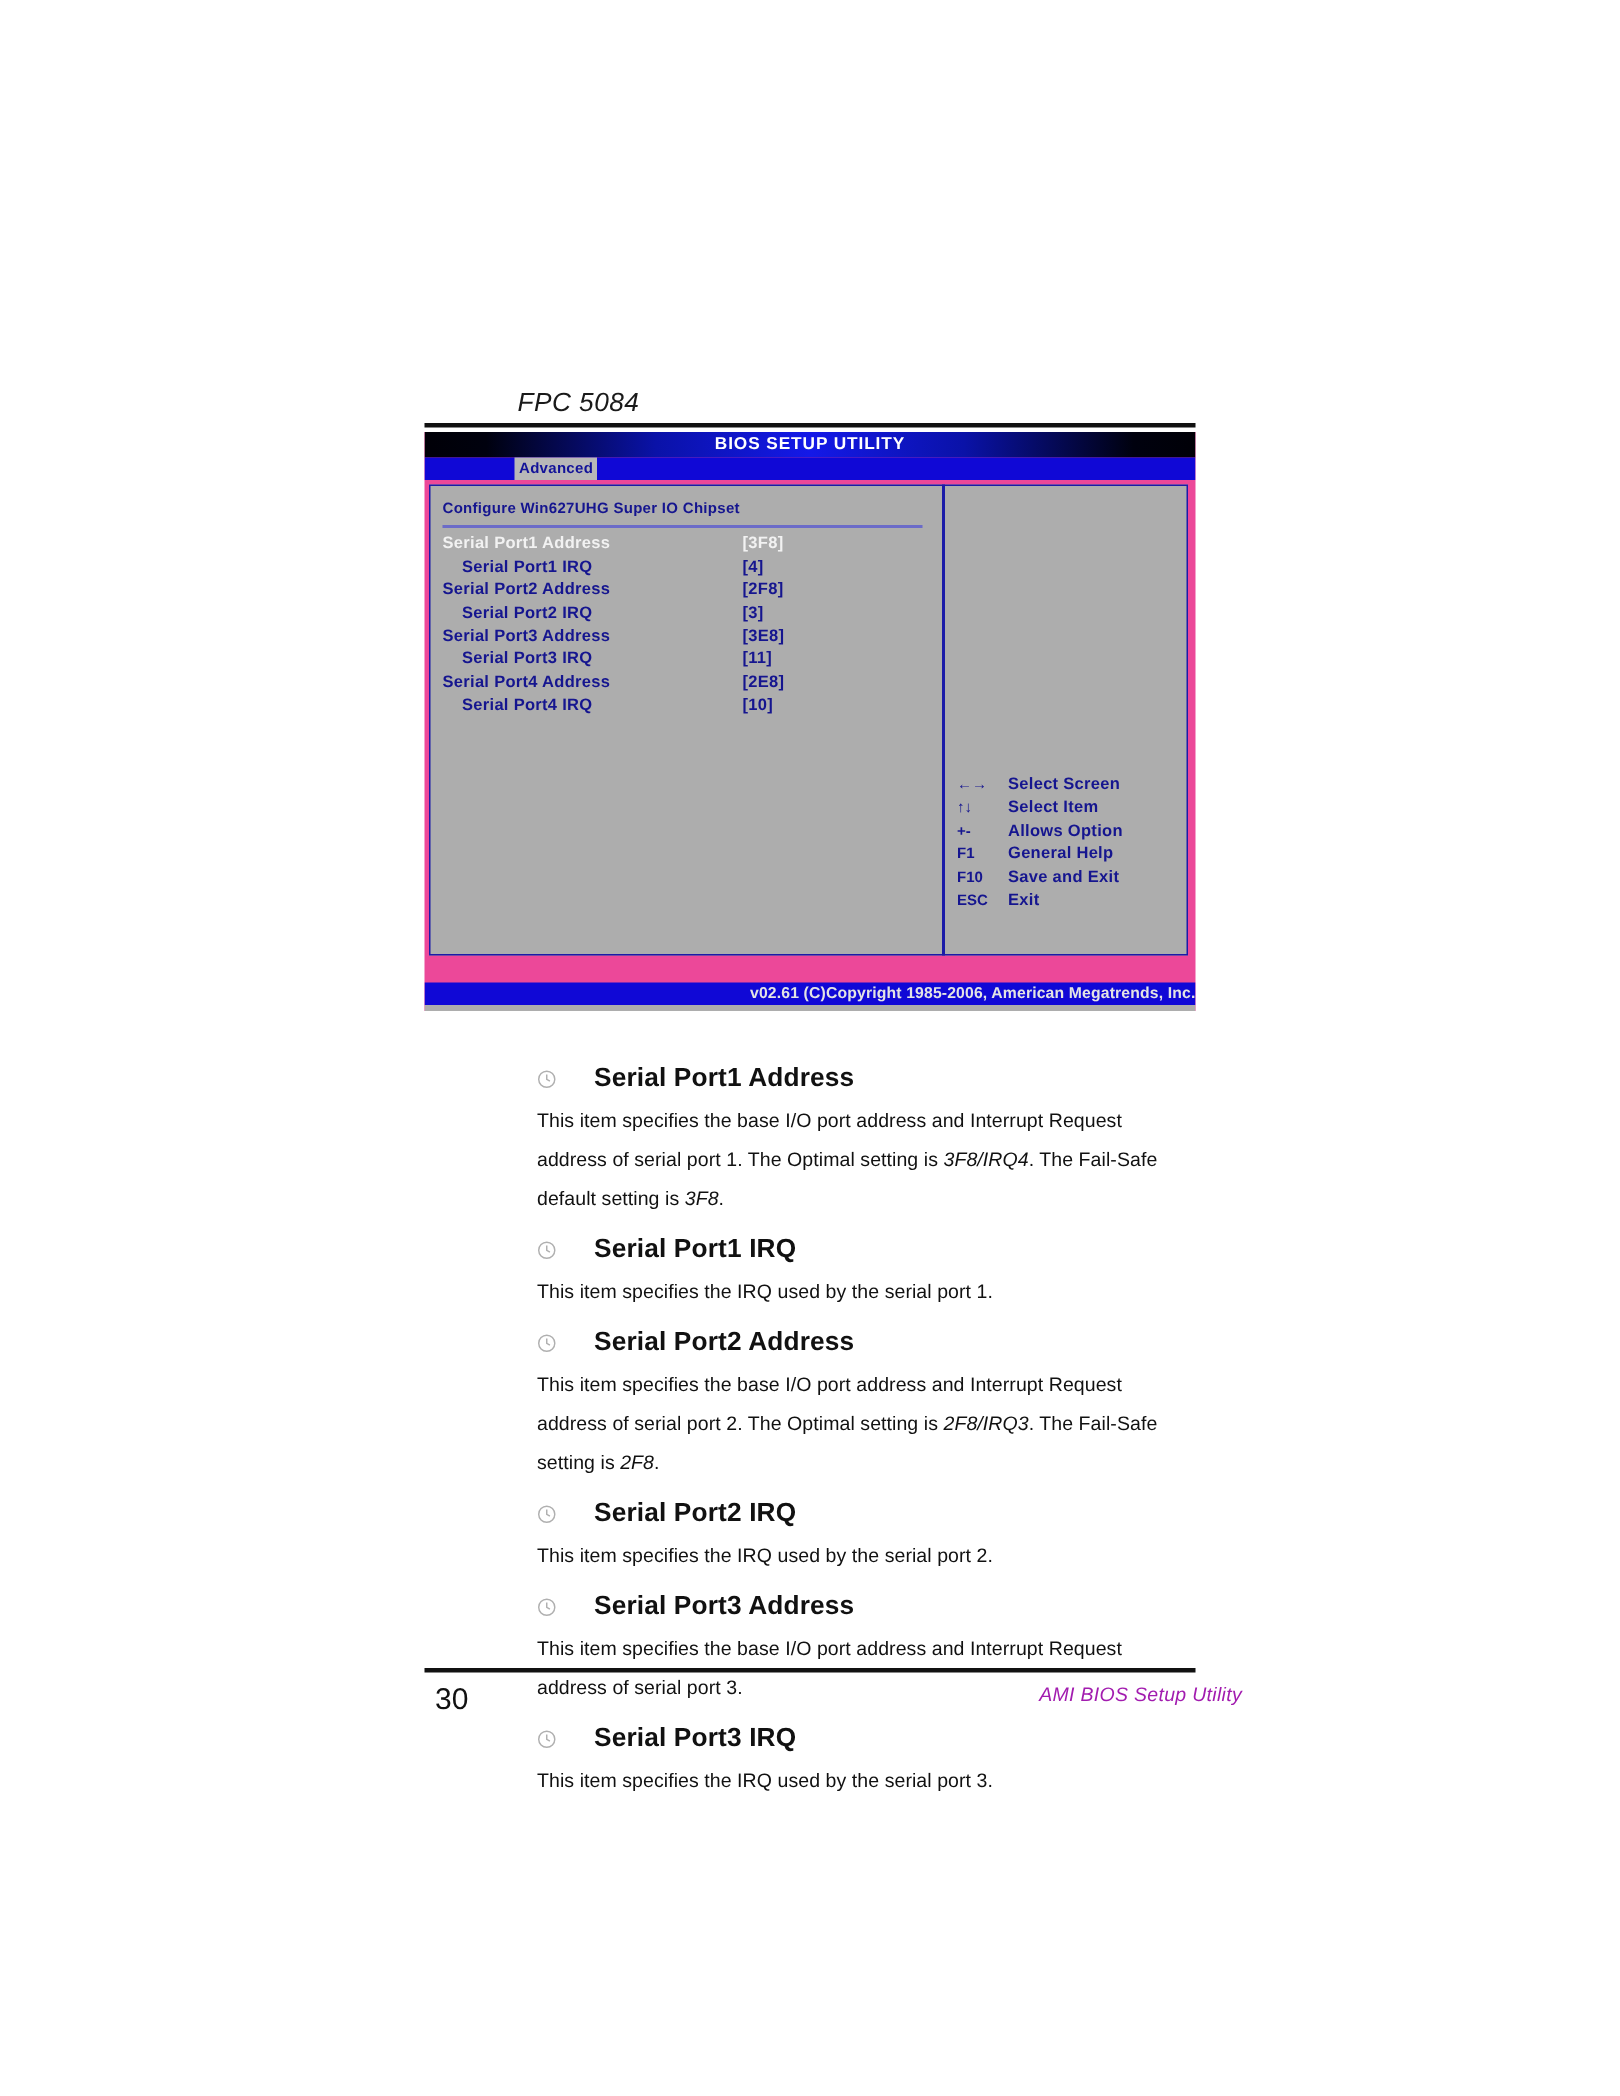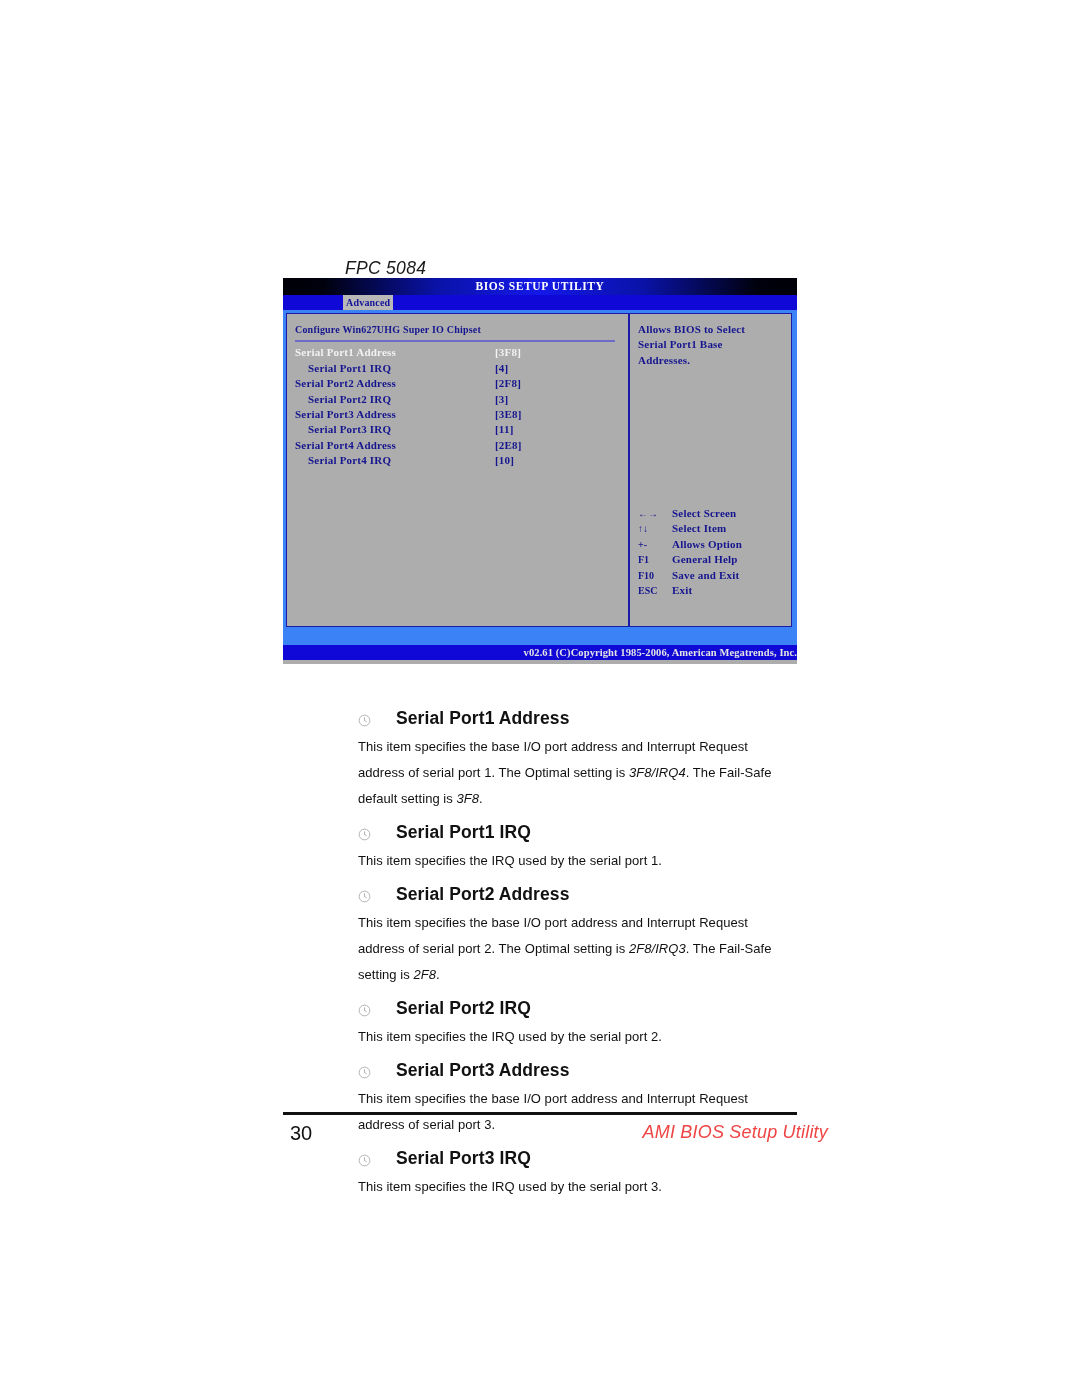--- a/index.html
+++ b/index.html
@@ -37,25 +37,25 @@
     top: 282px;
     width: 514px;
     height: 3px;
     background: #111;
   }
 
   
   .bios {
     position: absolute;
     left: 283px;
-    top: 278px;
+    top: 288px;
     width: 514px;
     height: 386px;
-    background: #3b82f6;
-    font-family: Liberation Serif, serif;
+    background: #ec4899;
+    font-family: Liberation Sans, sans-serif;
     font-size: 11px;
     line-height: 15.4px;
     overflow: hidden;
   }
 
   .bios-titlebar {
     position: absolute;
     left: 0; top: 0;
     width: 514px; height: 17px;
     background: linear-gradient(to right,
@@ -270,23 +270,23 @@
     position: absolute;
     left: 290px;
     top: 1122px;
     font-size: 20px;
     color: #111;
   }
   .footer-label {
     position: absolute;
     right: 283px;
     top: 1122px;
-    font-size: 18px;
+    font-size: 13px;
     font-style: italic;
-    color: #ef4444;
+    color: #a21caf;
     letter-spacing: 0.2px;
   }
 </style>
 </head>
 <body>
 
 <div class="page">
 
   <div class="running-head">FPC 5084</div>
   <div class="rule-top"></div>
@@ -334,27 +334,20 @@
             <span class="opt-label">Serial Port4 Address</span>
             <span class="opt-value">[2E8]</span>
           </div>
           <div class="opt-row">
             <span class="opt-label indent">Serial Port4 IRQ</span>
             <span class="opt-value">[10]</span>
           </div>
         </div>
     </div>
 
-    <div class="pane-right">
-      <div class="help-text" id="help-list">
-          <div>Allows BIOS to Select</div>
-          <div>Serial Port1 Base</div>
-          <div>Addresses.</div>
-        </div>
-    </div>
 
     <div class="keys" id="key-list">
         <div class="key-row">
           <span class="key-glyph">←→</span>
           <span class="key-desc">Select Screen</span>
         </div>
         <div class="key-row">
           <span class="key-glyph">↑↓</span>
           <span class="key-desc">Select Item</span>
         </div>

